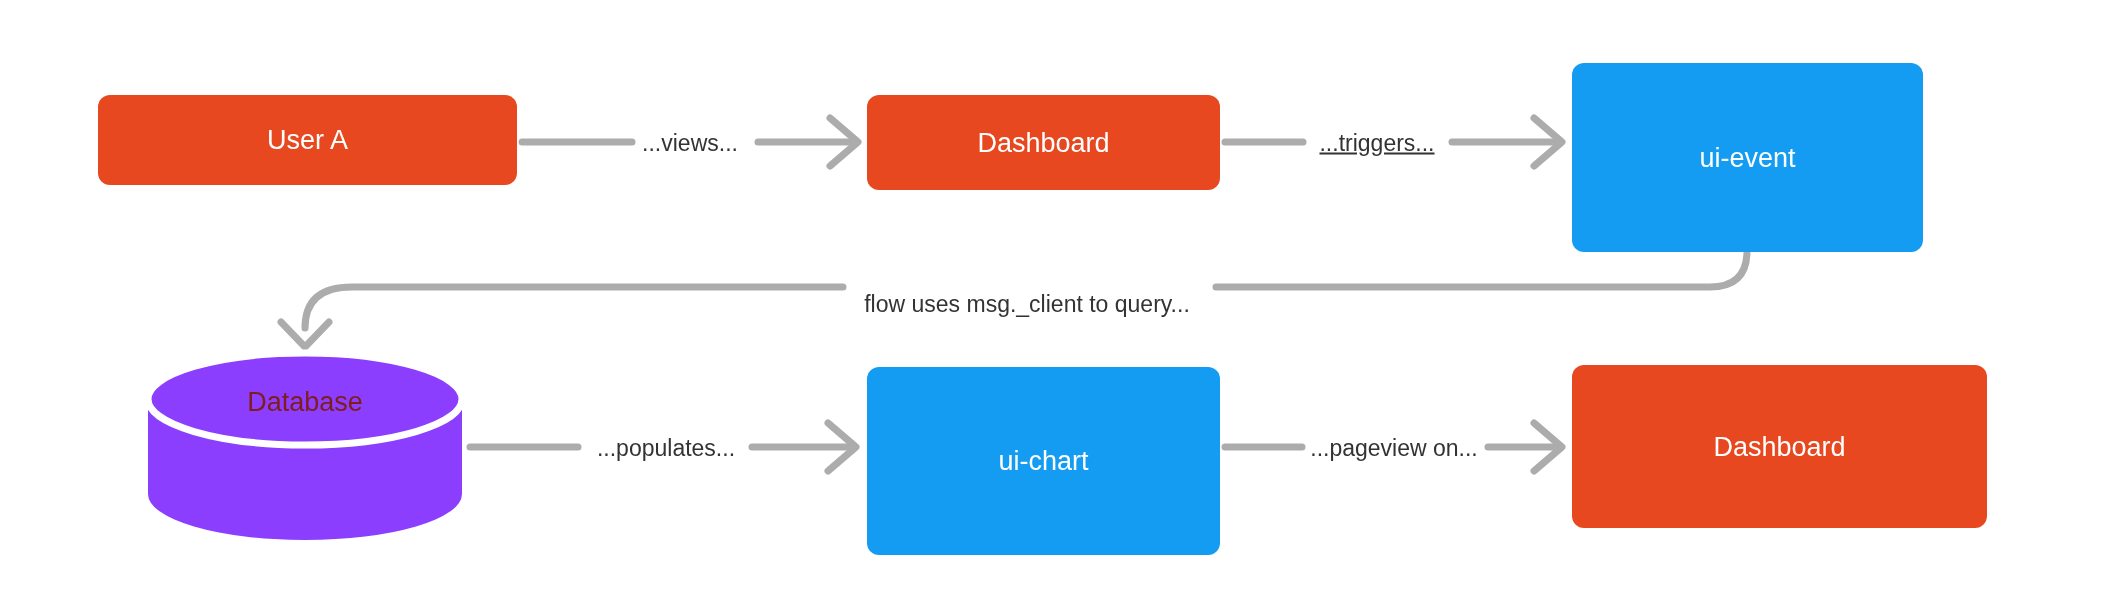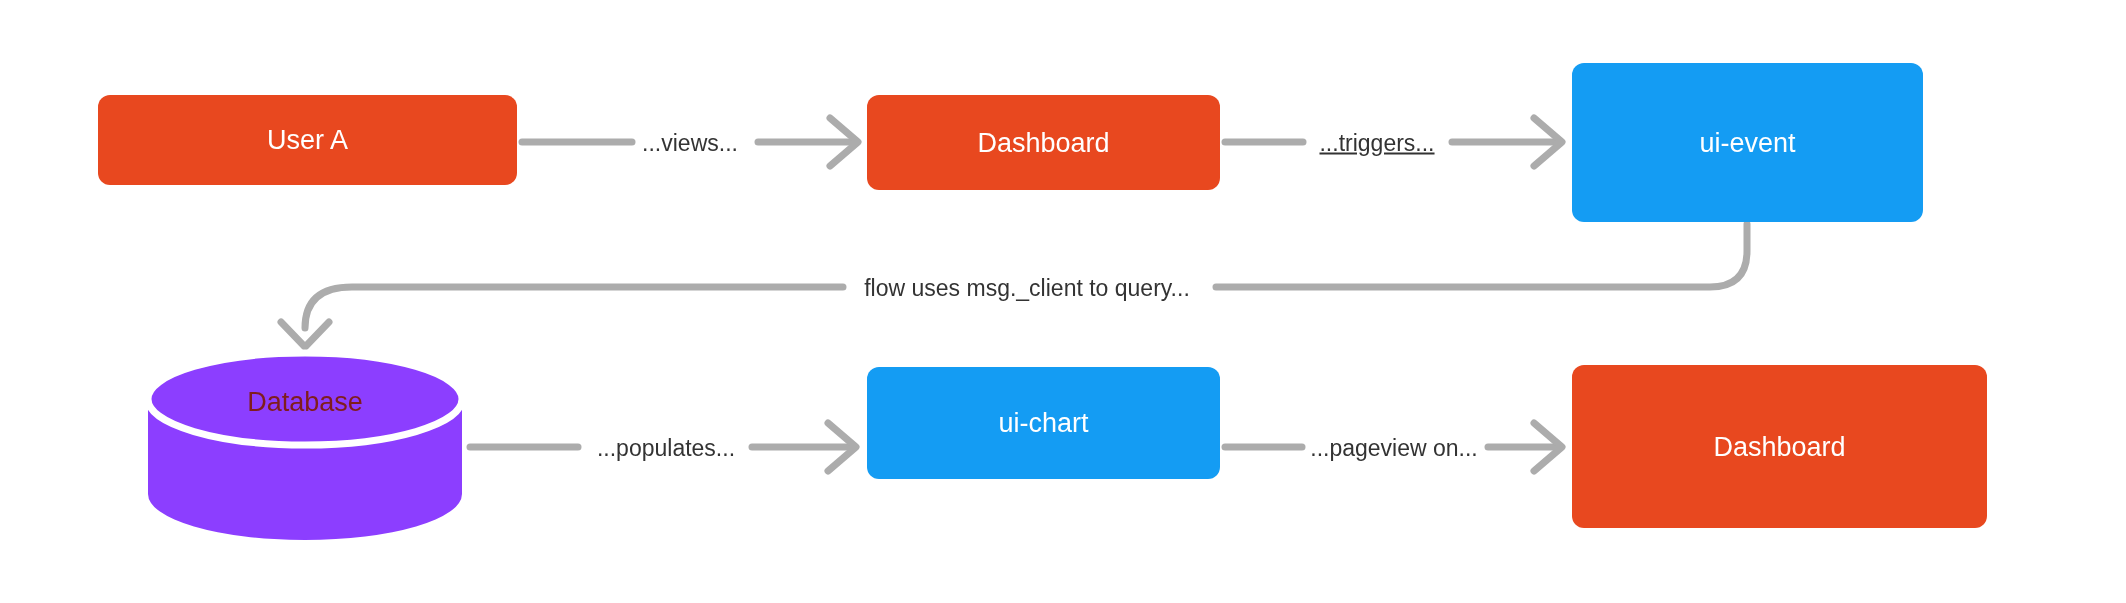--- a/index.html
+++ b/index.html
@@ -100,31 +100,31 @@
   <div class="db-label" style="left:305px; top:402px;">Database</div>
 
   <div class="node" style="left: 98px; top: 95px; width: 419px; height: 90px; background-color: rgb(232, 72, 31);">
     <span>User A</span>
   </div>
 
   <div class="node" style="left: 867px; top: 95px; width: 353px; height: 95px; background-color: rgb(232, 72, 31);">
     <span>Dashboard</span>
   </div>
 
-  <div class="node" style="left: 1572px; top: 63px; width: 351px; height: 159px; background-color: rgb(20, 156, 243);">
+  <div class="node" style="left: 1572px; top: 63px; width: 351px; height: 189px; background-color: rgb(20, 156, 243);">
     <span>ui-event</span>
   </div>
 
-  <div class="node" style="left: 867px; top: 367px; width: 353px; height: 112px; background-color: rgb(20, 156, 243);">
+  <div class="node" style="left: 867px; top: 367px; width: 353px; height: 188px; background-color: rgb(20, 156, 243);">
     <span>ui-chart</span>
   </div>
 
   <div class="node" style="left: 1572px; top: 365px; width: 415px; height: 163px; background-color: rgb(232, 72, 31);">
     <span>Dashboard</span>
   </div>
 
   <div class="edge-label" style="left:690px; top:143px;">...views...</div>
   <div class="edge-label" style="left:1377px; top:143px;text-decoration:underline;">...triggers...</div>
-  <div class="edge-label" style="left:1027px; top:288px;text-align:center;">flow uses msg._client to query...</div>
+  <div class="edge-label" style="left:1027px; top:304px;text-align:center;">flow uses msg._client to query...</div>
   <div class="edge-label" style="left:666px; top:448px;">...populates...</div>
   <div class="edge-label" style="left:1394px; top:448px;">...pageview on...</div>
 
 </div>
 
 </body></html>

